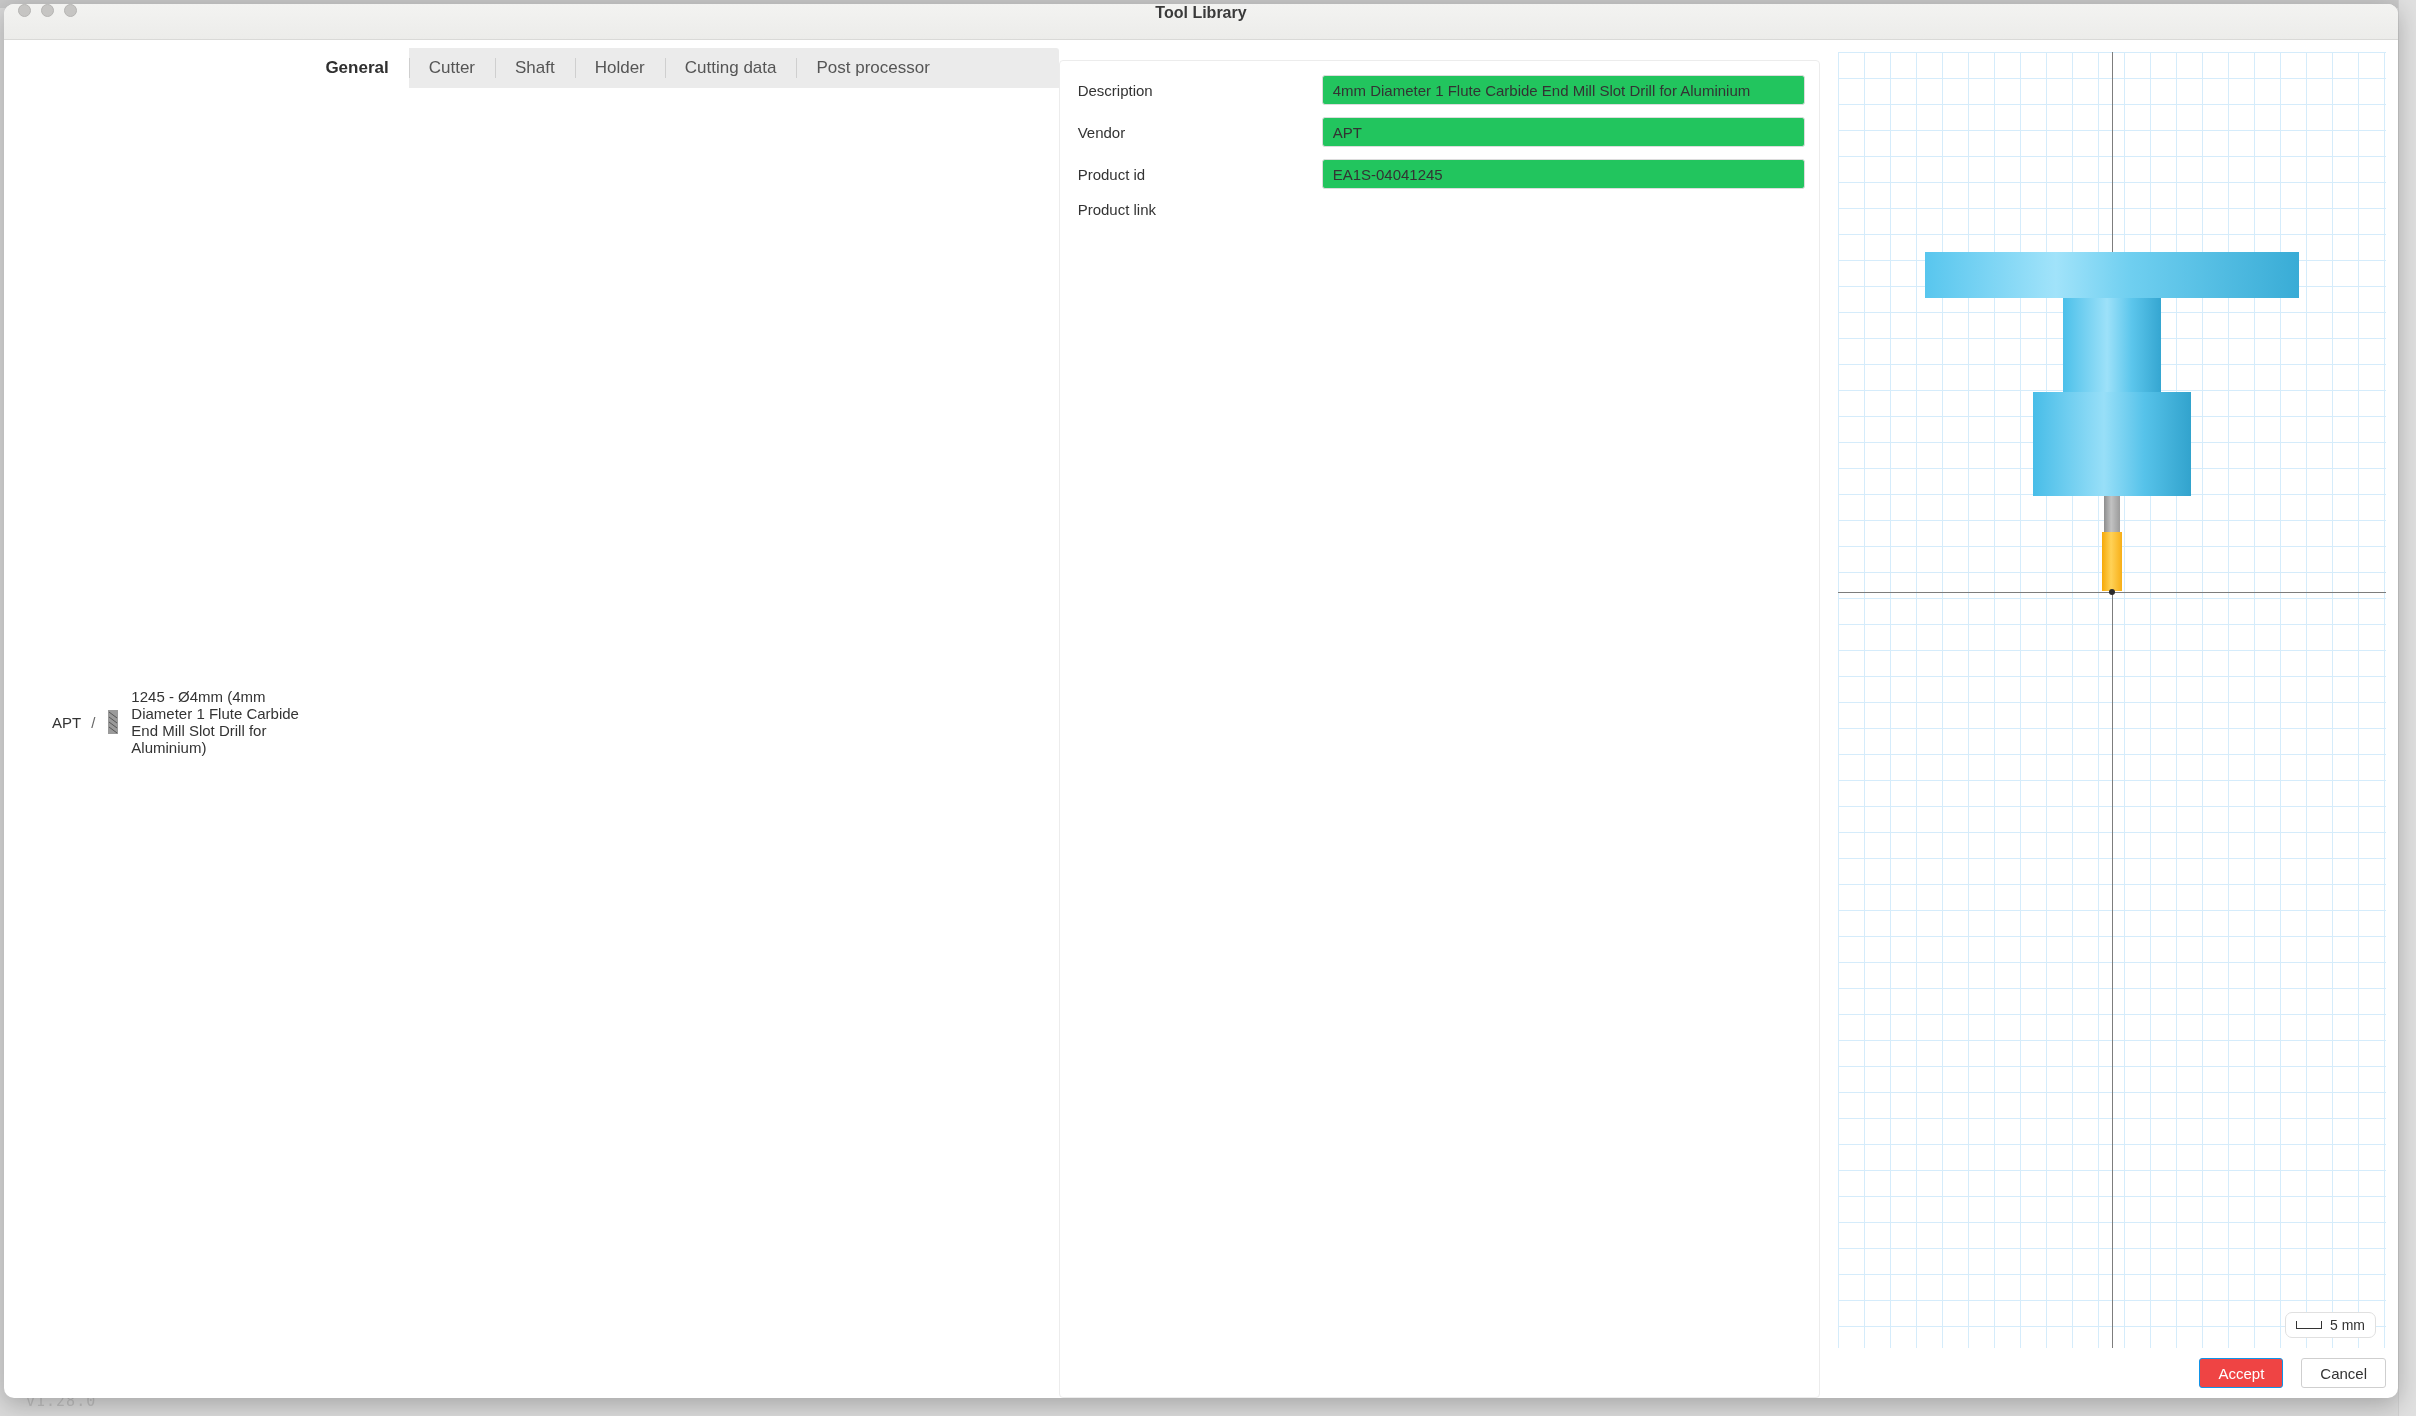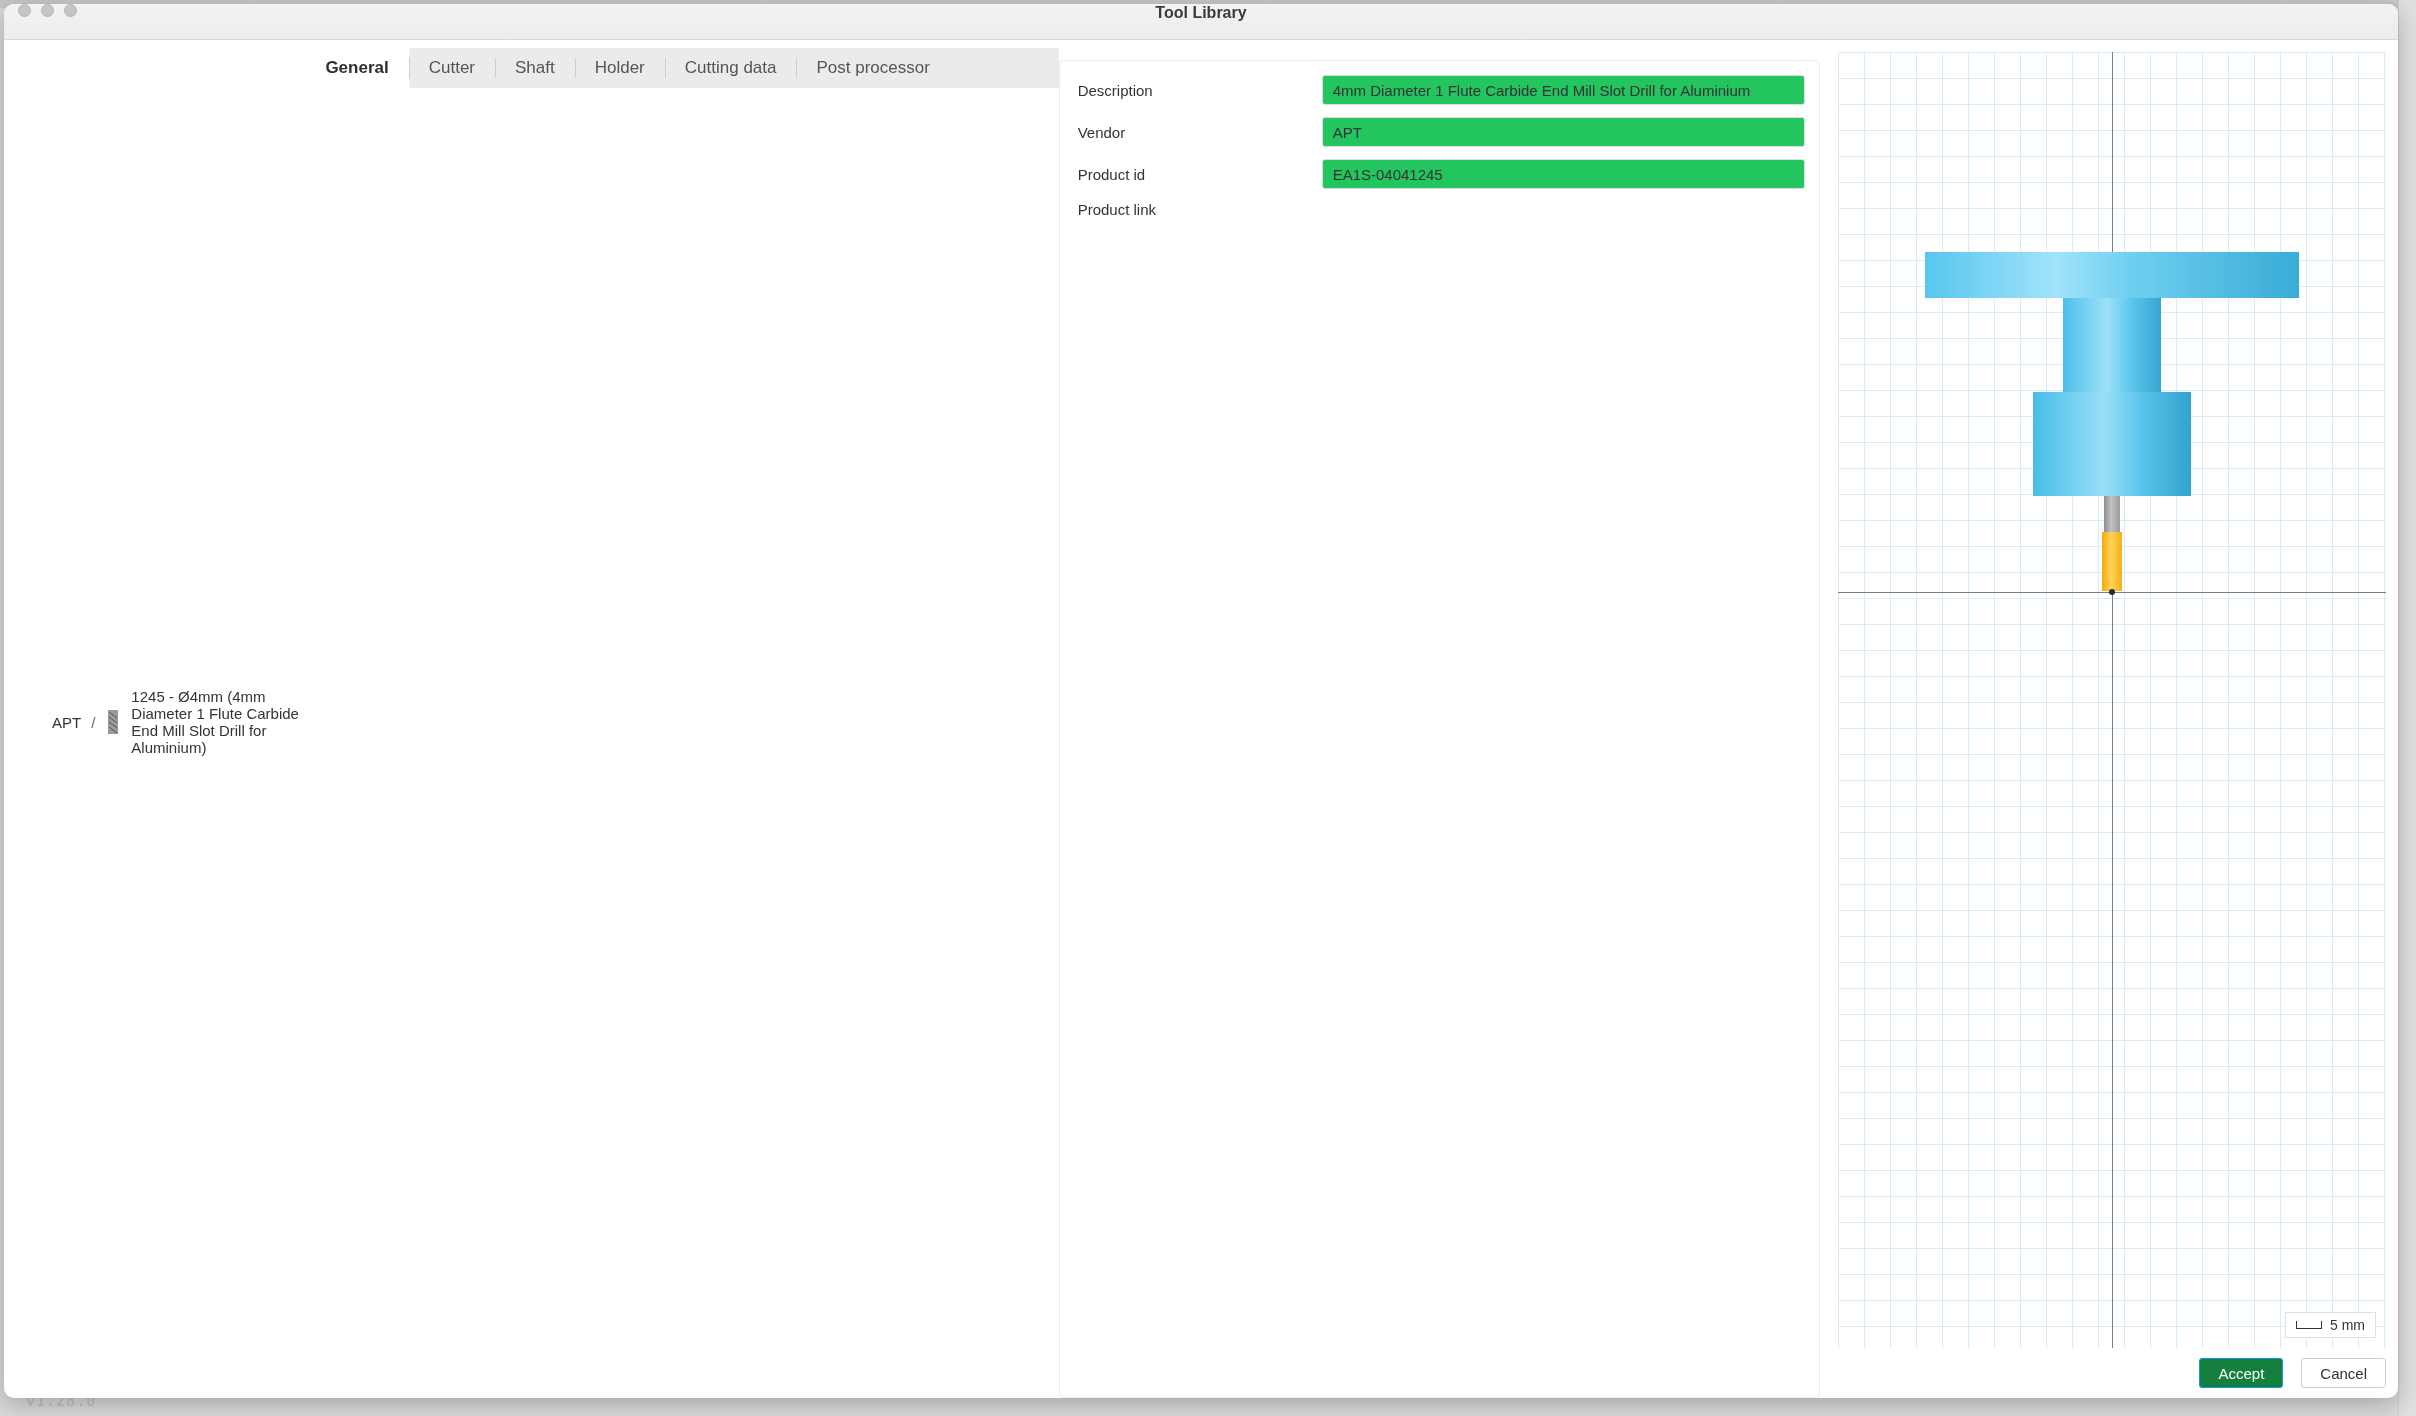--- a/index.html
+++ b/index.html
@@ -176,41 +176,41 @@
     position: absolute; width: 20px; height: 59px;
     left: calc(50% - 10px); top: 480px;
     background: linear-gradient(90deg, #f6a908 0%, #ffd257 45%, #f7af18 100%);
   }
   .origin-dot {
     position: absolute; left: calc(50% - 3px); top: calc(540px - 3px);
     width: 6px; height: 6px; border-radius: 50%; background: #2a2a2a;
   }
   .scale-badge {
     position: absolute; right: 10px; bottom: 10px;
-    background: #fff; border: 1px solid #e0e0e0; border-radius: 0;
+    background: #fff; border: 1px solid #e0e0e0; border-radius: 7px;
     padding: 4px 10px; font-size: 14px; color: #333;
     display: flex; align-items: center; gap: 8px;
   }
   .scale-bar {
     display: inline-block; width: 26px; height: 8px;
     border-left: 1.5px solid #333; border-right: 1.5px solid #333; border-bottom: 1.5px solid #333;
   }
 
   .footer {
     display: flex; justify-content: flex-end; gap: 18px;
     padding: 10px 0 6px 0;
   }
   .btn {
     height: 30px; padding: 0 18px;
     border-radius: 3px; font-size: 15px;
     cursor: pointer; display: inline-flex; align-items: center; justify-content: center;
     border: 1px solid #cfcfcf; background: #fff; color: #333;
   }
   .btn.primary {
-    background: #15803d; color: #fff; border-color: #0f94e8;
+    background: #ef4444; color: #fff; border-color: #0f94e8;
   }
 </style>
 </head>
 <body>
 
 <div class="bg-app">
   <div class="bg-topbar"></div>
   <div class="bg-right-strip"></div>
   <div class="bg-version">v1.28.0</div>
 </div>

